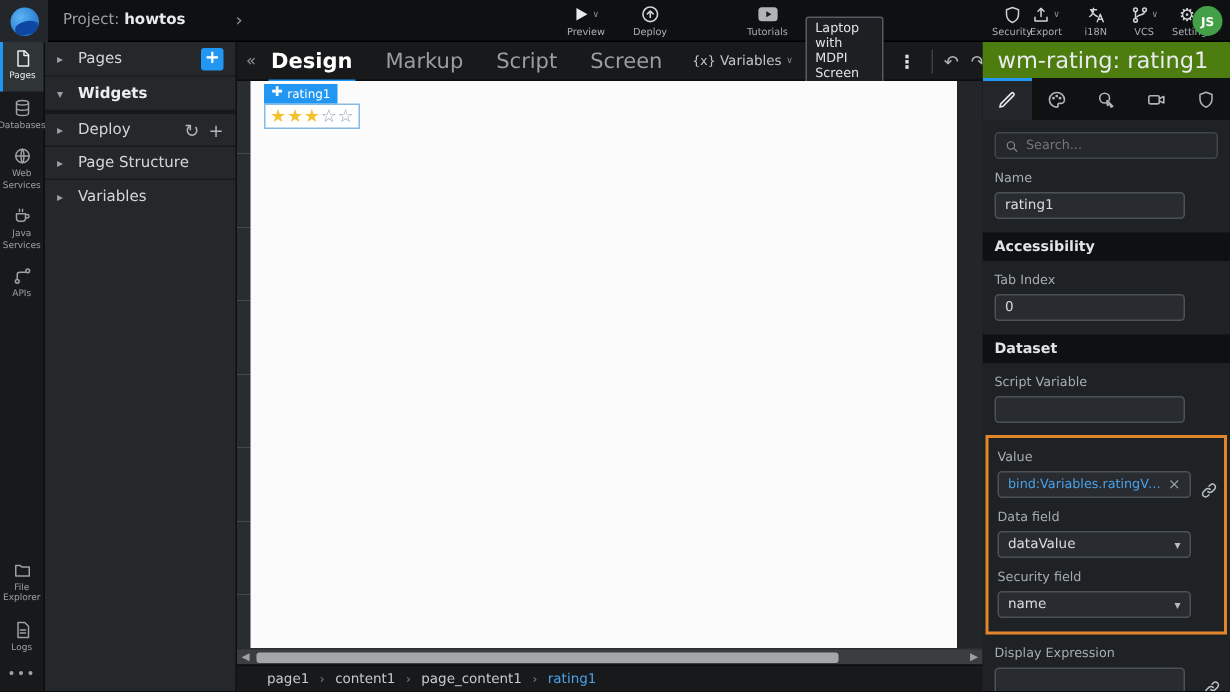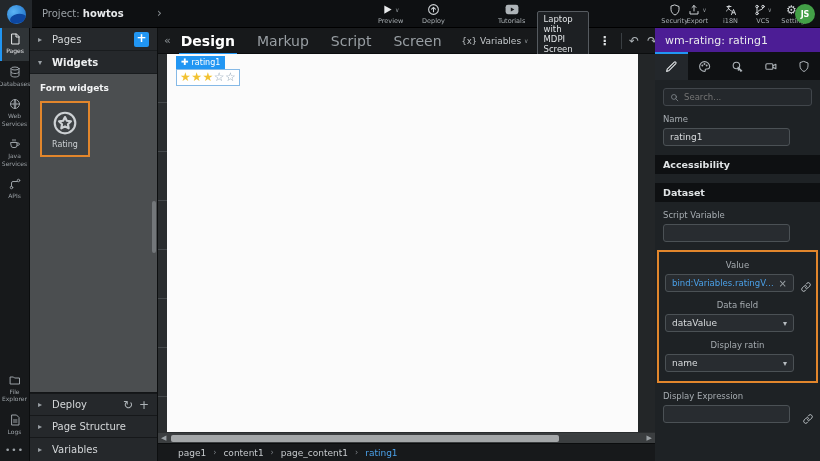--- a/index.html
+++ b/index.html
@@ -86,33 +86,33 @@
   .hs-arrow { color:#9aa0a4; font-size:7px; padding:0 3px; }
   .hs-thumb { height:7px; background:#a4a7a9; border-radius:2px; width:388px; margin-left:2px; }
   .hs-rest { flex:1; }
   .crumbbar { height:18px; background:#17191b; display:flex; align-items:center; padding-left:20px; gap:7px; flex:0 0 auto; border-top:1px solid #0b0d0e; }
   .crumb { font-size:9px; color:#c6cacd; }
   .crumb.current { color:var(--binding); }
   .csep { color:#7c8287; font-size:8px; }
 
   
   .rpanel { position:absolute; left:655px; top:28px; width:165px; height:433px; background:#1e2225; display:flex; flex-direction:column; overflow:hidden; }
-  .rp-title { height:24px; background:#4c1d95; color:#e8eaec; font-size:11px; display:flex; align-items:center; padding-left:10px; flex:0 0 auto; }
+  .rp-title { height:24px; background:#4d7c0f; color:#e8eaec; font-size:15px; display:flex; align-items:center; padding-left:10px; flex:0 0 auto; }
   .rp-tabs { height:28px; display:flex; background:#0f1113; flex:0 0 auto; }
   .rp-tab { flex:1; display:flex; align-items:center; justify-content:center; color:#aeb4b9; }
   .rp-tab.active { background:#23272b; color:#e6e9eb; box-shadow: inset 0 2px 0 var(--accent); }
   .rp-body { flex:1; overflow:hidden; }
   .rp-search { margin:8px 8px 2px; height:18px; background:#24282c; border:1px solid #41464b; border-radius:3px; display:flex; align-items:center; gap:5px; padding:0 6px; color:#8a9095; }
   .rp-search input { flex:1; min-width:0; background:transparent; border:none; outline:none; color:#cfd3d6; font-size:8.5px; font-family:inherit; }
   .field { padding:0 8px; position:relative; }
   .flabel { font-size:8.5px; color:#a6acb1; margin:8px 0 4px; }
   .finput { height:18px; width:calc(100% - 22px); background:#282c30; border:1px solid #4b5155; border-radius:3px; color:#d9dcde; font-size:9px; padding:0 6px; display:flex; align-items:center; }
   .finput input { width:100%; background:transparent; border:none; outline:none; color:#d9dcde; font-size:9px; font-family:inherit; }
   .section-hdr { margin-top:9px; background:#0e1012; color:#e0e4e6; font-size:9.5px; font-weight:bold; padding:4px 8px; }
-  .obox { margin:8px 2px 0; border:2px solid var(--orange); padding:0 6px 9px; position:relative;text-align:center; }
+  .obox { margin:8px 2px 0; border:2px solid var(--orange); padding:0 6px 9px; position:relative; }
   .obox .field { padding:0; }
   .obox .finput { width:calc(100% - 16px); }
   .bind-input { display:flex; align-items:center; gap:4px; }
   .bind-input .btext { flex:1; color:var(--binding); overflow:hidden; text-overflow:ellipsis; white-space:nowrap; font-size:8.5px; }
   .bind-input .bx { color:#9aa0a5; font-size:10px; }
   .fselect { justify-content:space-between; width:calc(100% - 16px); }
   .fselect .sarrow { color:#b6bcc0; font-size:8px; }
   .link-ic { position:absolute; color:#b9bfc3; }
 </style>
 </head>
@@ -260,31 +260,20 @@
   <div class="lpanel">
     <div class="lp-row">
       <span class="caret">▸</span>
       <span>Pages</span>
       <span class="grow"></span>
       <span class="plus-btn">+</span>
     </div>
     <div class="lp-row">
       <span class="caret">▾</span>
       <span style="color:#eceeef;font-weight:bold">Widgets</span>
-    </div>
-    <div class="widget-area">
-      <div class="group-label">Form widgets</div>
-      <div class="tile">
-        <svg class="ico" width="26" height="26" viewBox="0 0 24 24" stroke-width="1.2">
-            <circle cx="12" cy="12" r="9.5"></circle>
-            <path d="M12 6.5l1.7 3.4 3.8.55-2.75 2.68.65 3.77L12 15.1l-3.4 1.8.65-3.77L6.5 10.45l3.8-.55z"></path>
-          </svg>
-        <span class="tlbl">Rating</span>
-      </div>
-      <div class="wa-thumb"></div>
     </div>
     <div class="lp-bottom">
       <div class="lp-row">
         <span class="caret">▸</span>
         <span>Deploy</span>
         <span class="grow"></span>
         <span class="mini-ic">↻</span>
         <span class="mini-ic">+</span>
       </div>
       <div class="lp-row">
@@ -399,20 +388,26 @@
       </div>
 
       <div class="field">
         <div class="flabel">Name</div>
         <div class="finput">
             <input value="rating1" style="">
           </div>
       </div>
 
       <div class="section-hdr">Accessibility</div>
+      <div class="field">
+        <div class="flabel">Tab Index</div>
+        <div class="finput">
+            <input value="0" style="">
+          </div>
+      </div>
 
       <div class="section-hdr">Dataset</div>
       <div class="field">
         <div class="flabel">Script Variable</div>
         <div class="finput">
             <input style="">
           </div>
       </div>
 
       <div class="obox">
@@ -428,21 +423,21 @@
             </svg>
         </div>
         <div class="field">
           <div class="flabel">Data field</div>
           <div class="finput fselect">
             <span>dataValue</span>
             <span class="sarrow">▾</span>
           </div>
         </div>
         <div class="field">
-          <div class="flabel">Display ratin</div>
+          <div class="flabel">Security field</div>
           <div class="finput fselect">
             <span>name</span>
             <span class="sarrow">▾</span>
           </div>
         </div>
       </div>
 
       <div class="field">
         <div class="flabel">Display Expression</div>
         <div class="finput">

